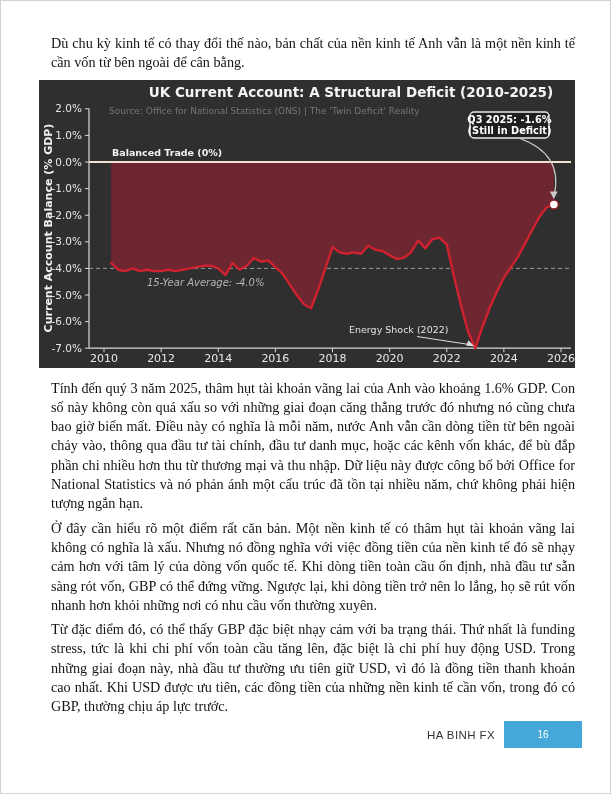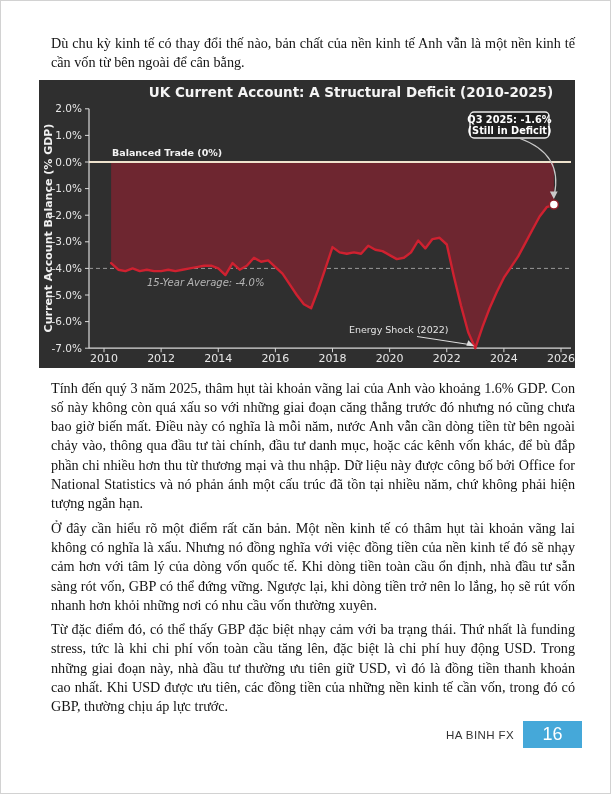--- a/index.html
+++ b/index.html
@@ -12,22 +12,22 @@
   .chart{position:relative;width:536px;height:288px;margin:7px 0 11px 0;}
   .chart-title{position:absolute;top:4px;left:0;width:100%;text-align:center;
         font-family:"DejaVu Sans",sans-serif;font-weight:bold;font-size:13.5px;
         color:#f5f5f5;padding-left:44px;}
   .chart-subtitle{position:absolute;top:26px;left:70px;
         font-family:"DejaVu Sans",sans-serif;font-size:9px;color:#757575;}
   .chart svg{position:absolute;left:0;top:0;}
   .footer{position:absolute;top:720px;right:28px;display:flex;align-items:center;
         font-family:"Liberation Sans",sans-serif;}
   .brand{font-size:11.5px;color:#333333;letter-spacing:.4px;margin-right:9px;}
-  .badge{width:59px;height:27px;display:flex;align-items:center;justify-content:center;
-        color:#ffffff;font-size:18px;}
+  .badge{width:78px;height:27px;display:flex;align-items:center;justify-content:center;
+        color:#ffffff;font-size:10px;}
 </style>
 </head>
 <body>
 
 <div class="page">
   <div class="content">
 
     <p class="body">Dù chu kỳ kinh tế có thay đổi thế nào, bản chất của nền kinh tế Anh vẫn là một nền kinh tế cần vốn từ bên ngoài để cân bằng.</p>
 
     <div class="chart" id="chart-box" style="background: rgb(47, 47, 47);">
@@ -83,20 +83,21 @@
           <polygon points="435.3125,266.20000000000005 427.3125,265.70000000000005 429.3125,260.20000000000005" fill="#dddddd"></polygon>
           <rect x="431" y="32" width="79" height="26" rx="4" fill="#1f1f1f" stroke="#eaeaea" stroke-width="1.4"></rect>
           <text x="470.5" y="43" text-anchor="middle" font-size="9.8" font-weight="bold" font-family="&quot;DejaVu Sans&quot;,sans-serif" fill="#ffffff">Q3 2025: -1.6%</text>
           <text x="470.5" y="54" text-anchor="middle" font-size="9.8" font-weight="bold" font-family="&quot;DejaVu Sans&quot;,sans-serif" fill="#ffffff">(Still in Deficit)</text>
           <path d="M 481 58.5 Q 524 74 515.359375 114.56" fill="none" stroke="#c9c9c9" stroke-width="1.2"></path>
           <polygon points="514.859375,119.06 510.859375,111.56 518.659375,111.56" fill="#c9c9c9"></polygon>
           <circle cx="514.859375" cy="124.56" r="4.5" fill="#ffffff" stroke="#8e1f28" stroke-width="1.5"></circle>
           <text transform="translate(13,148) rotate(-90)" text-anchor="middle" font-size="11" font-weight="bold" font-family="&quot;DejaVu Sans&quot;,sans-serif" fill="#f2f2f2">Current Account Balance (% GDP)</text>
         </svg>
       <div class="chart-title">UK Current Account: A Structural Deficit (2010-2025)</div>
+      <div class="chart-subtitle">Source: Office for National Statistics (ONS) | The 'Twin Deficit' Reality</div>
     </div>
 
     <p class="body">Tính đến quý 3 năm 2025, thâm hụt tài khoản vãng lai của Anh vào khoảng 1.6% GDP. Con số này không còn quá xấu so với những giai đoạn căng thẳng trước đó nhưng nó cũng chưa bao giờ biến mất. Điều này có nghĩa là mỗi năm, nước Anh vẫn cần dòng tiền từ bên ngoài chảy vào, thông qua đầu tư tài chính, đầu tư danh mục, hoặc các kênh vốn khác, để bù đắp phần chi nhiều hơn thu từ thương mại và thu nhập. Dữ liệu này được công bố bởi Office for National Statistics và nó phản ánh một cấu trúc đã tồn tại nhiều năm, chứ không phải hiện tượng ngắn hạn.</p>
     <p class="body">Ở đây cần hiểu rõ một điểm rất căn bản. Một nền kinh tế có thâm hụt tài khoản vãng lai không có nghĩa là xấu. Nhưng nó đồng nghĩa với việc đồng tiền của nền kinh tế đó sẽ nhạy cảm hơn với tâm lý của dòng vốn quốc tế. Khi dòng tiền toàn cầu ổn định, nhà đầu tư sẵn sàng rót vốn, GBP có thể đứng vững. Ngược lại, khi dòng tiền trở nên lo lắng, họ sẽ rút vốn nhanh hơn khỏi những nơi có nhu cầu vốn thường xuyên.</p>
     <p class="body">Từ đặc điểm đó, có thể thấy GBP đặc biệt nhạy cảm với ba trạng thái. Thứ nhất là funding stress, tức là khi chi phí vốn toàn cầu tăng lên, đặc biệt là chi phí huy động USD. Trong những giai đoạn này, nhà đầu tư thường ưu tiên giữ USD, vì đó là đồng tiền thanh khoản cao nhất. Khi USD được ưu tiên, các đồng tiền của những nền kinh tế cần vốn, trong đó có GBP, thường chịu áp lực trước.</p>
   </div>
 
   <div class="footer">
     <span class="brand">HA BINH FX</span>
     <span class="badge" id="page-badge" style="background: rgb(69, 168, 217);">16</span>

